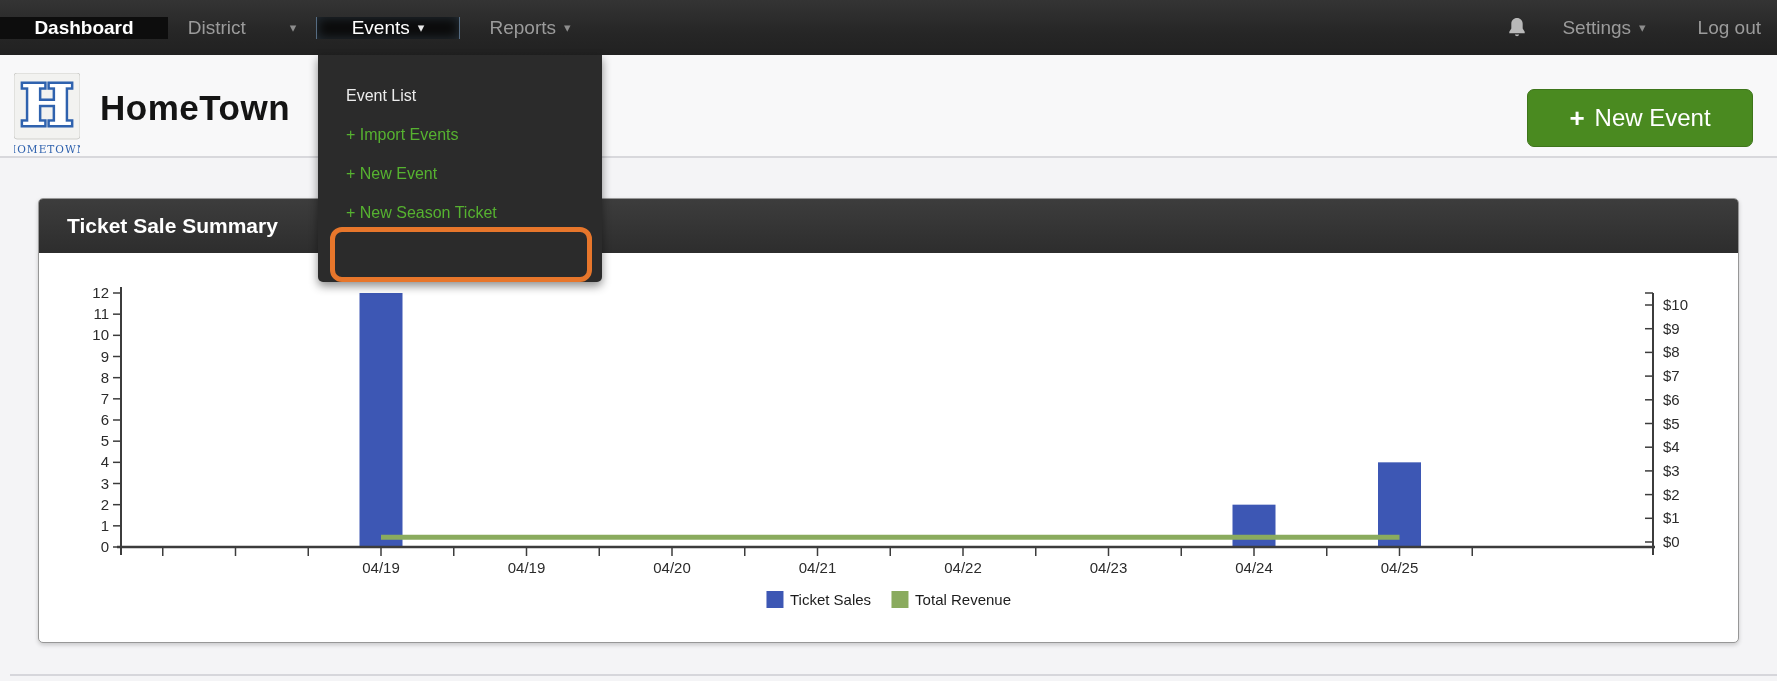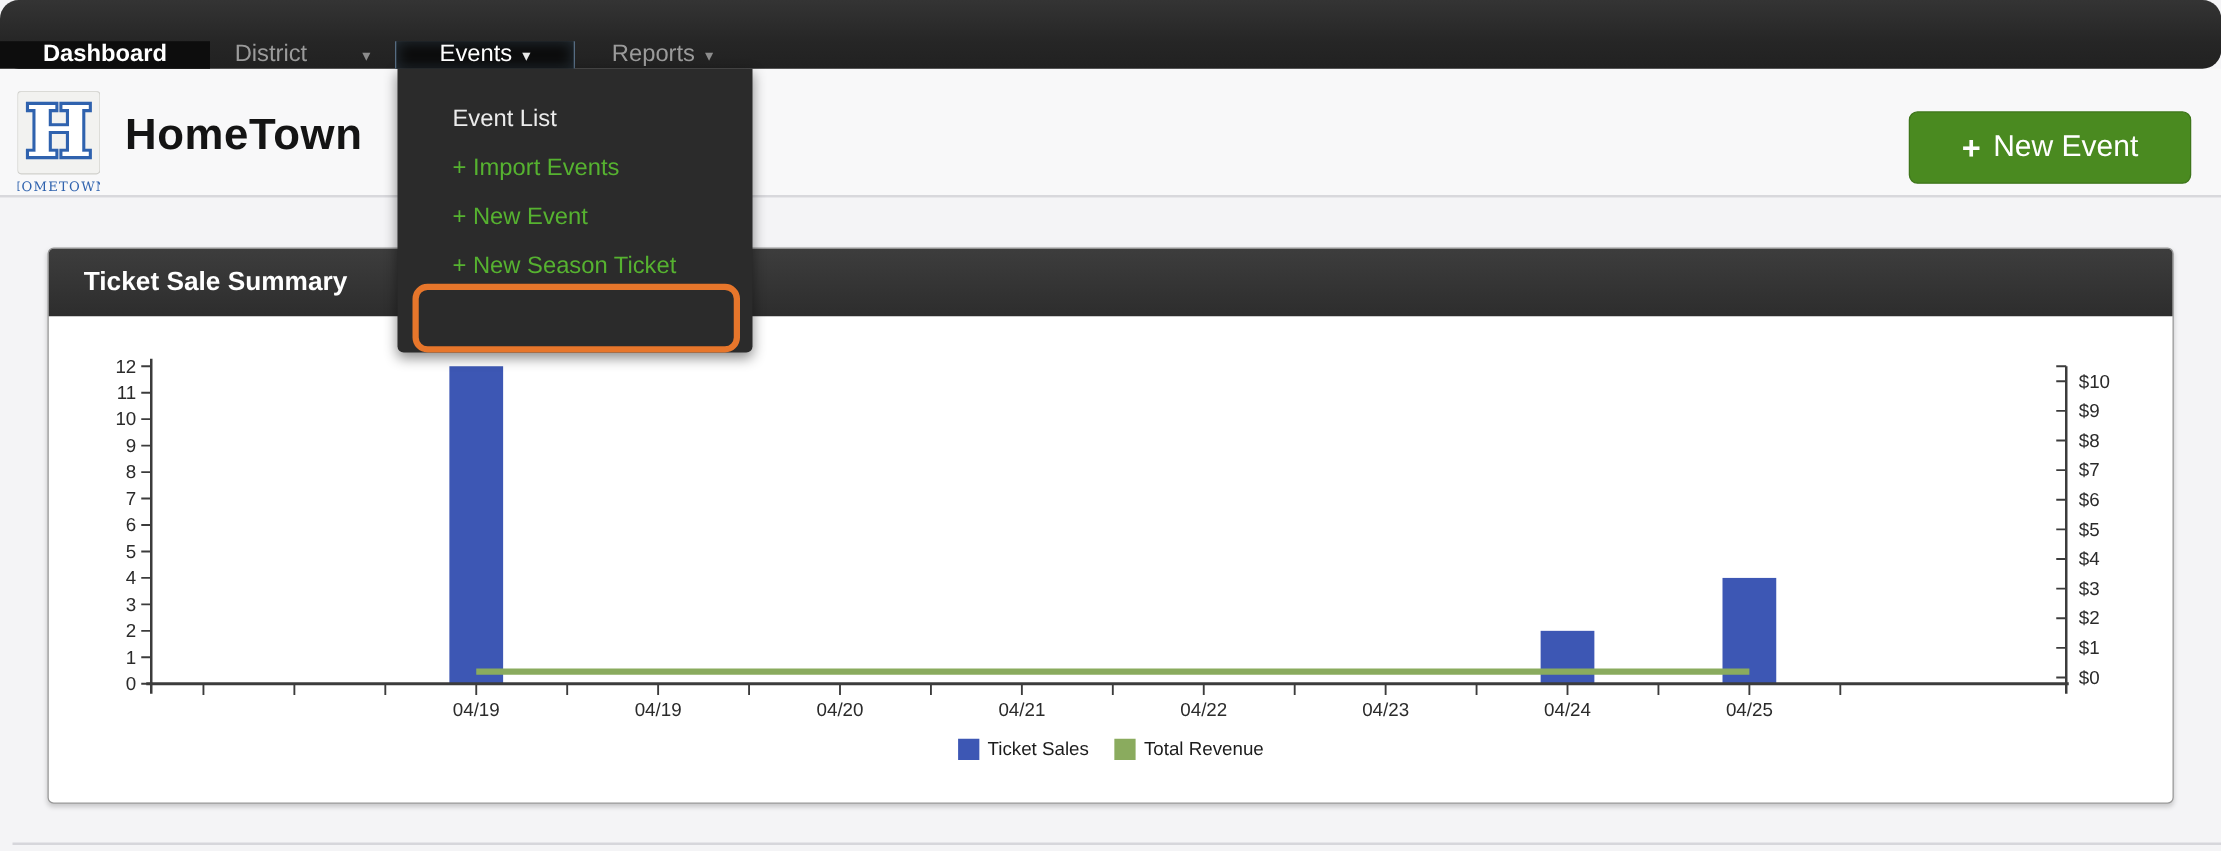--- a/index.html
+++ b/index.html
@@ -9,21 +9,21 @@
     background:#f4f4f6;
     position:relative;
     overflow:hidden;
   }
   #stage { position:absolute; inset:0; width:1777px; height:681px; }
 
   
   .navbar {
     position:absolute; left:0; top:0; width:1777px; height:55px;
     background:linear-gradient(#343434, #262626 60%, #212121);
-    z-index:30; display:flex; align-items:flex-end;border-radius:15px;
+    z-index:30; display:flex; align-items:center;
   }
   .nav-item {
     display:flex; align-items:center; justify-content:center;
     color:#9b9b9b; font-size:19px; cursor:pointer; white-space:nowrap;
   }
   .nav-item .caret { margin-left:8px; font-size:13px; color:#8d8d8d; }
   .nav-item .caret::after { content:"▾"; }
   .nav-dashboard { width:168px; background:#0d0d0d; color:#ffffff; font-weight:bold; }
   .nav-district { width:148px;gap:36px; }
   .nav-events {
@@ -62,22 +62,22 @@
   }
   .new-event-btn .plus { font-weight:bold; font-size:26px; }
 
   
   .dropdown {
     position:absolute; left:318px; top:55px; width:284px; height:227px;
     background:#2b2b2b; z-index:40; border-radius:0 0 5px 5px;
     box-shadow:0 4px 10px rgba(0,0,0,.45); padding-top:21px;
   }
   .dropdown-item {
-    height:39px; line-height:39px; padding-left:44px;
-    font-size:19px; color:#ececec; cursor:pointer; white-space:nowrap;
+    height:39px; line-height:39px; padding-left:28px;
+    font-size:16px; color:#ececec; cursor:pointer; white-space:nowrap;
   }
   .dropdown-item.green { color:#56b230; }
   .menu-highlight {
     position:absolute; left:12px; top:172px; width:262px; height:55px;
     border:5px solid #e7762b; border-radius:12px; pointer-events:none;
   }
 
   
   .panel {
     position:absolute; left:38px; top:198px; width:1701px; height:445px;
@@ -119,20 +119,35 @@
     </div>
     <div class="nav-item nav-events">
       <span>Events</span>
       <span class="caret"></span>
     </div>
     <div class="nav-item nav-reports">
       <span>Reports</span>
       <span class="caret"></span>
     </div>
 
+    <div class="nav-right">
+      <span class="bell-wrap">
+        <svg viewBox="0 0 24 26">
+          <path d="M12 2c-3.6 0-6.2 2.7-6.2 6.3v5.2L3.6 17v1.6h16.8V17l-2.2-3.5V8.3C18.2 4.7 15.6 2 12 2z"></path>
+          <path d="M9.6 20.2a2.5 2.5 0 0 0 4.8 0z"></path>
+        </svg>
+      </span>
+      <div class="nav-item nav-settings">
+        <span>Settings</span>
+        <span class="caret"></span>
+      </div>
+      <div class="nav-item nav-logout">
+        <span>Log out</span>
+      </div>
+    </div>
   </div>
 
   <div class="page-header">
     <svg class="logo" viewBox="0 0 66 84">
       <rect x="0" y="0" width="66" height="66" rx="3" fill="#f2f2f0" stroke="#d0d0cc"></rect>
       <text x="33" y="52" text-anchor="middle" font-family="DejaVu Serif, serif" font-weight="bold" font-size="56" fill="#ffffff" stroke="#2f62ae" stroke-width="5" paint-order="stroke">H</text>
       <text x="33" y="52" text-anchor="middle" font-family="DejaVu Serif, serif" font-weight="bold" font-size="56" fill="#ffffff" stroke="#2f62ae" stroke-width="1.5" paint-order="stroke"></text>
       <text x="33" y="80" text-anchor="middle" font-family="DejaVu Serif, serif" font-size="10.5" letter-spacing="1" fill="#2f62ae">HOMETOWN</text>
     </svg>
     <div class="page-title">HomeTown</div>

